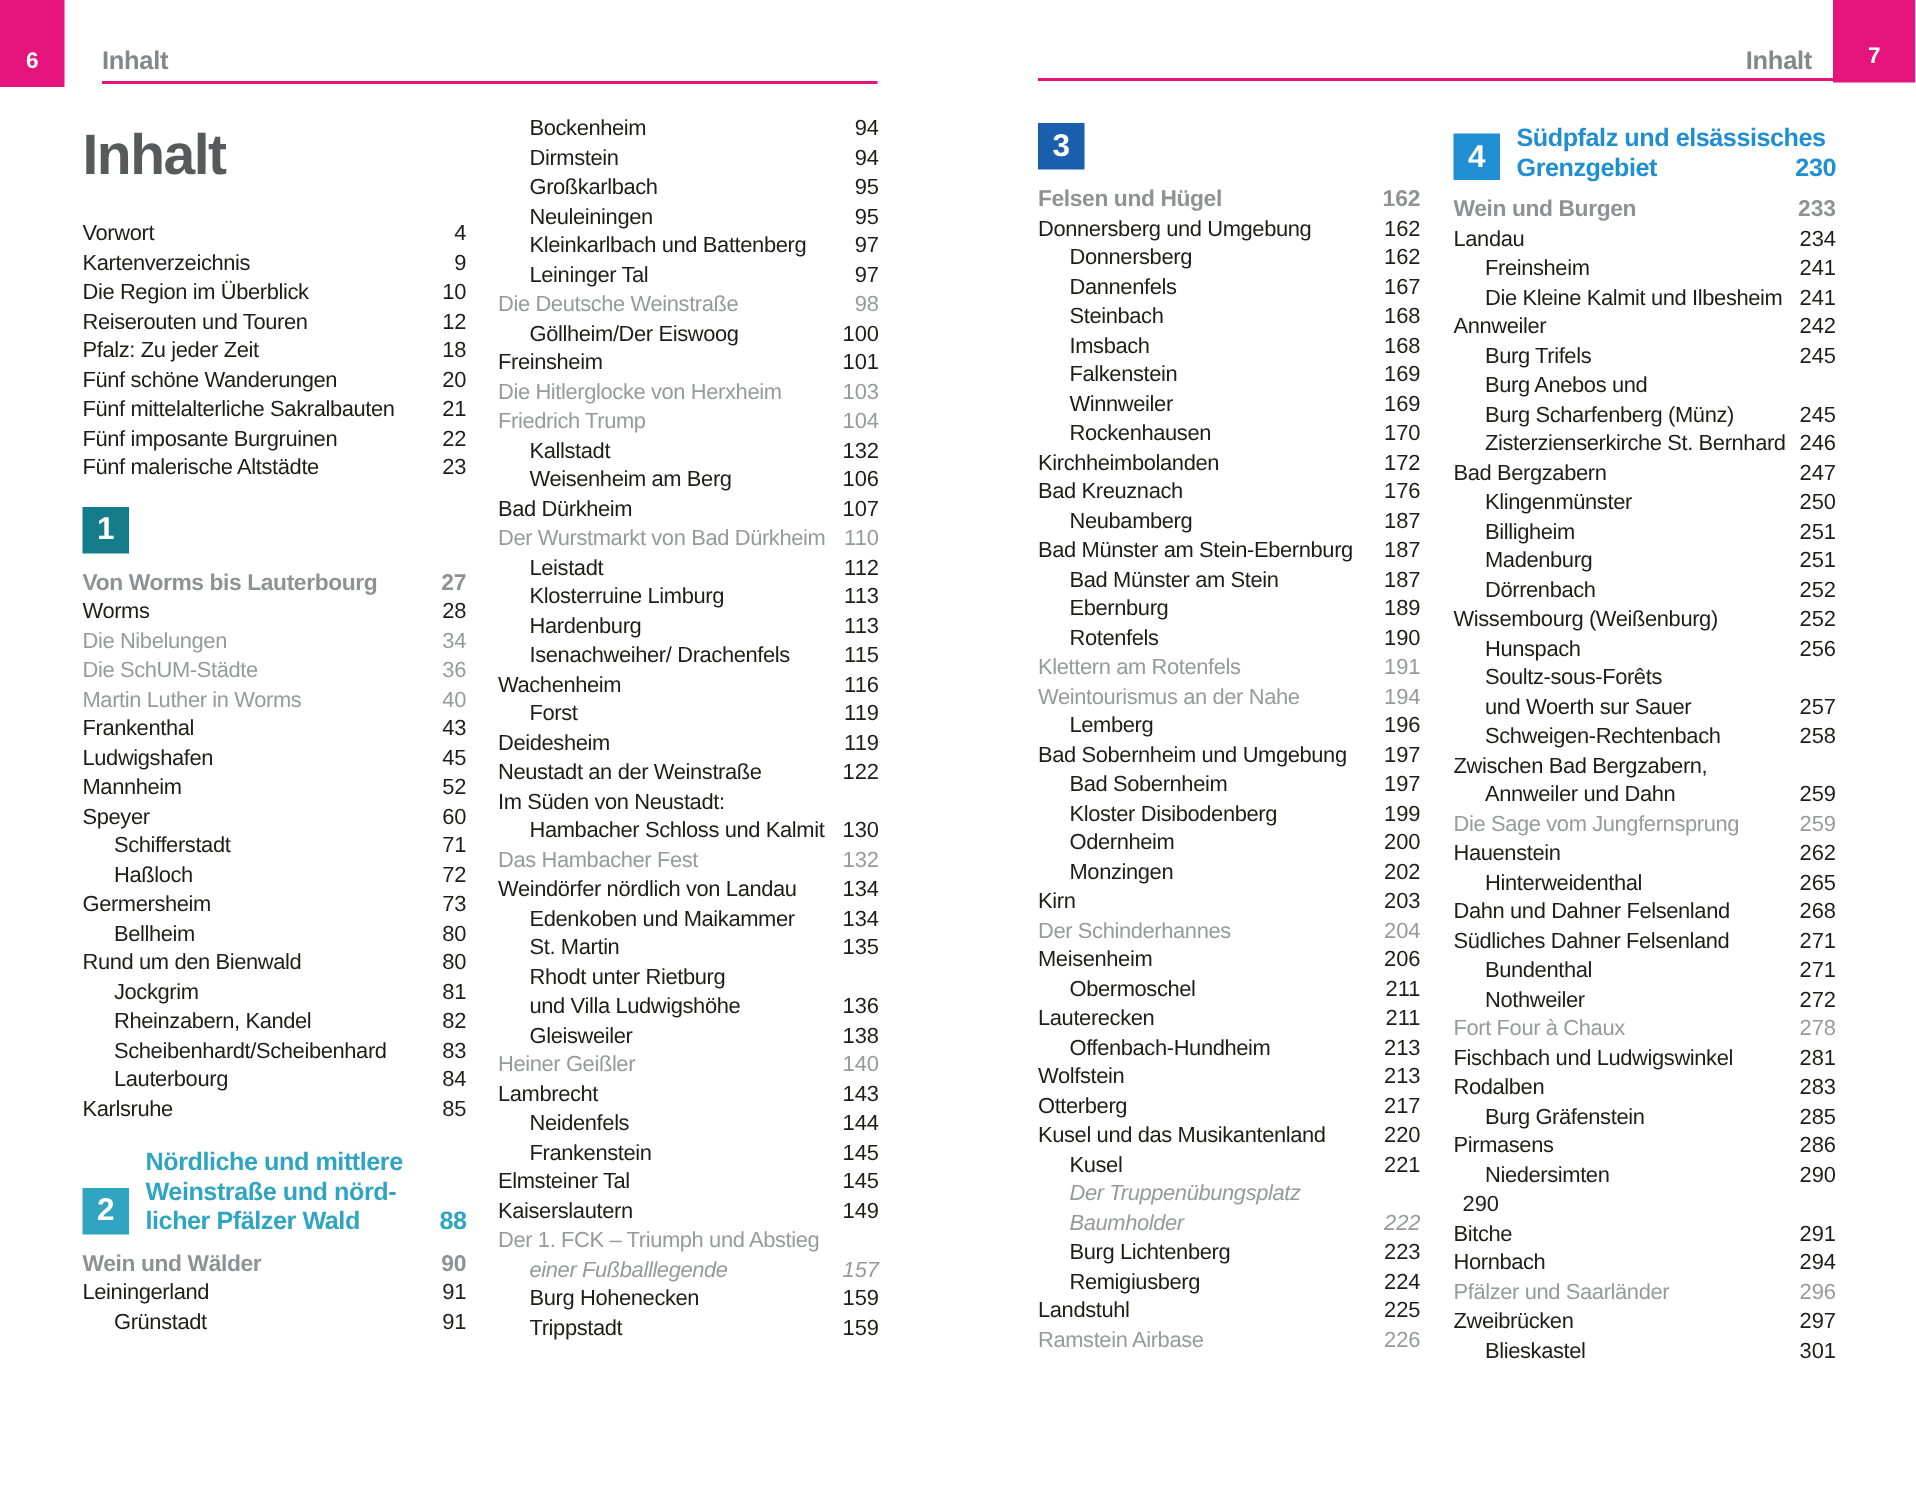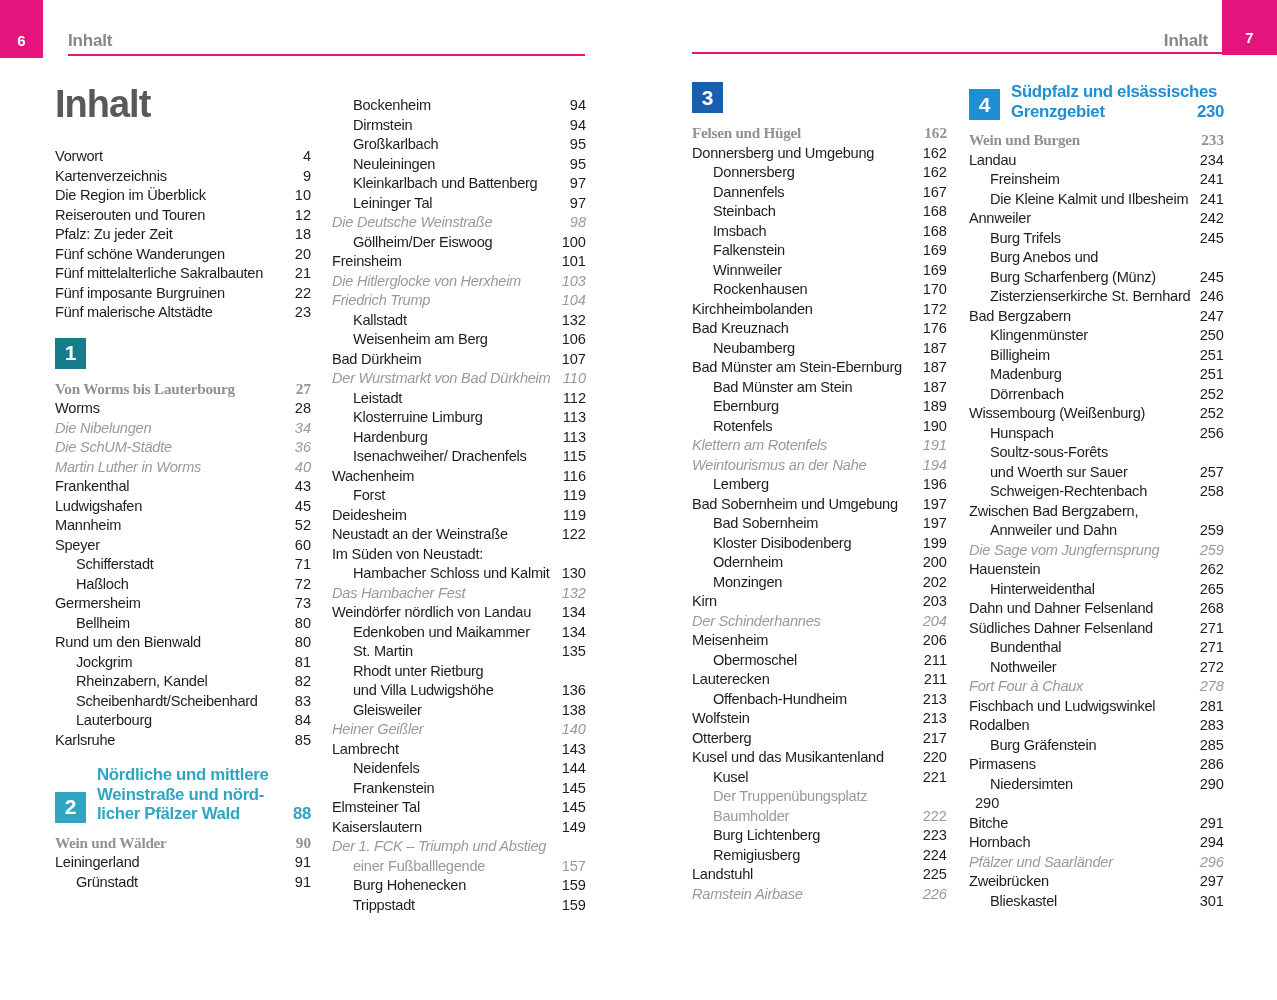--- a/index.html
+++ b/index.html
@@ -26,40 +26,40 @@
     color:#85878a;letter-spacing:-0.2px;
   }
   #runhead-left{left:68px;}
   #runhead-right{right:69px;}
   .rule{position:absolute;height:2.4px;background:var(--pink);}
   #rule-left{left:68px;top:54px;width:517px;}
   #rule-right{left:692px;top:52px;width:530px;}
 
   .col{position:absolute;width:256px;}
   #col1{left:55px;top:84px;}
-  #col2{left:332px;top:96px;width:254px;}
+  #col2{left:332px;top:77px;width:254px;}
   #col3{left:692px;top:82px;width:255px;}
   #col4{left:969px;top:82px;width:255px;}
 
   .toc-title{
     font-size:38px;font-weight:700;color:#57595b;
     letter-spacing:-1px;margin:0 0 23px 0;line-height:40px;
   }
 
   .row{
     display:flex;justify-content:space-between;align-items:baseline;
     font-size:14.6px;line-height:19.5px;
   }
   .row .t{letter-spacing:-0.25px;}
   .row .p{margin-left:6px;white-space:nowrap;}
   .l1 .t{padding-left:21px;}
-  .it,.it .p{font-style:italic;color:var(--igray);}
-  .it1,.it1 .p{color:var(--igray);}
+  .it,.it .p{color:var(--igray);}
+  .it1,.it1 .p{font-style:italic;color:var(--igray);}
   .it1 .t{padding-left:21px;}
-  .subhead{font-weight:700;color:var(--sgray);margin:7px 0 1px;font-size:15.2px;font-family:Liberation Serif, serif;}
+  .subhead{font-weight:700;color:var(--sgray);margin:7px 0 1px;font-size:15.2px;}
   .subhead .p{color:var(--sgray);}
 
   .chapter{display:flex;gap:11px;margin:15px 0 9px;}
   .col .chapter:first-child{margin-top:0;}
   .chnum{
     width:31px;height:31px;flex:0 0 31px;background:var(--c);color:#fff;
     font-weight:700;font-size:21px;display:flex;align-items:center;
     justify-content:center;align-self:flex-end;margin-bottom:1px;
   }
   .chtitles{flex:1;}

